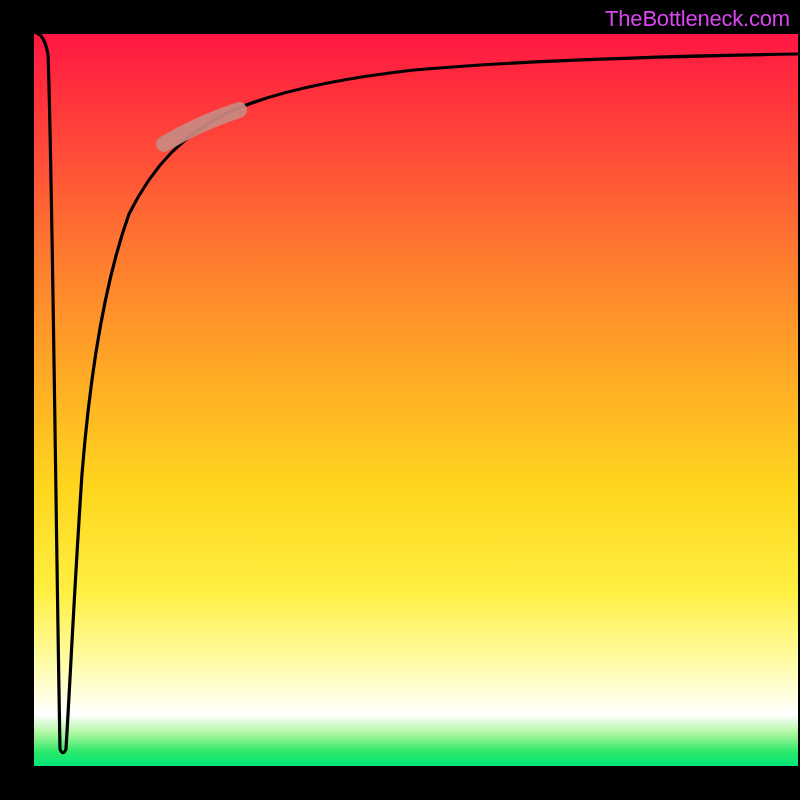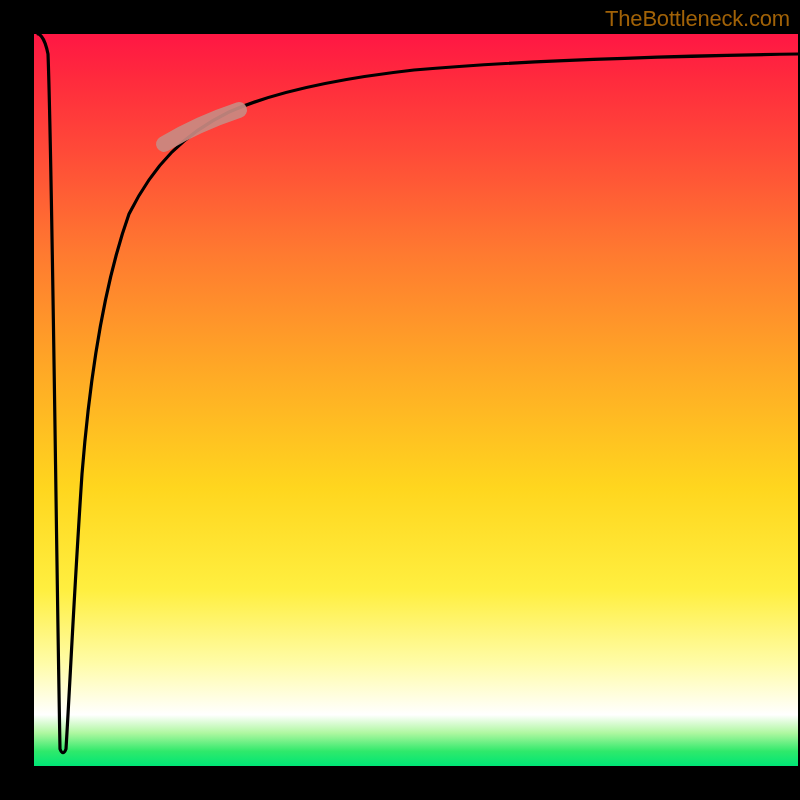--- a/index.html
+++ b/index.html
@@ -10,21 +10,21 @@
     font-family: Arial, Helvetica, sans-serif;
     position: relative;
     overflow: hidden;
   }
   .watermark {
     position: absolute;
     top: 6px;
     right: 10px;
     font-size: 22px;
     font-weight: 400;
-    color: #a16207;
+    color: #d946ef;
     letter-spacing: -0.2px;
     z-index: 3;
   }
   .plot-area {
     position: absolute;
     left: 34px;
     top: 34px;
     width: 764px;
     height: 732px;
     overflow: hidden;

